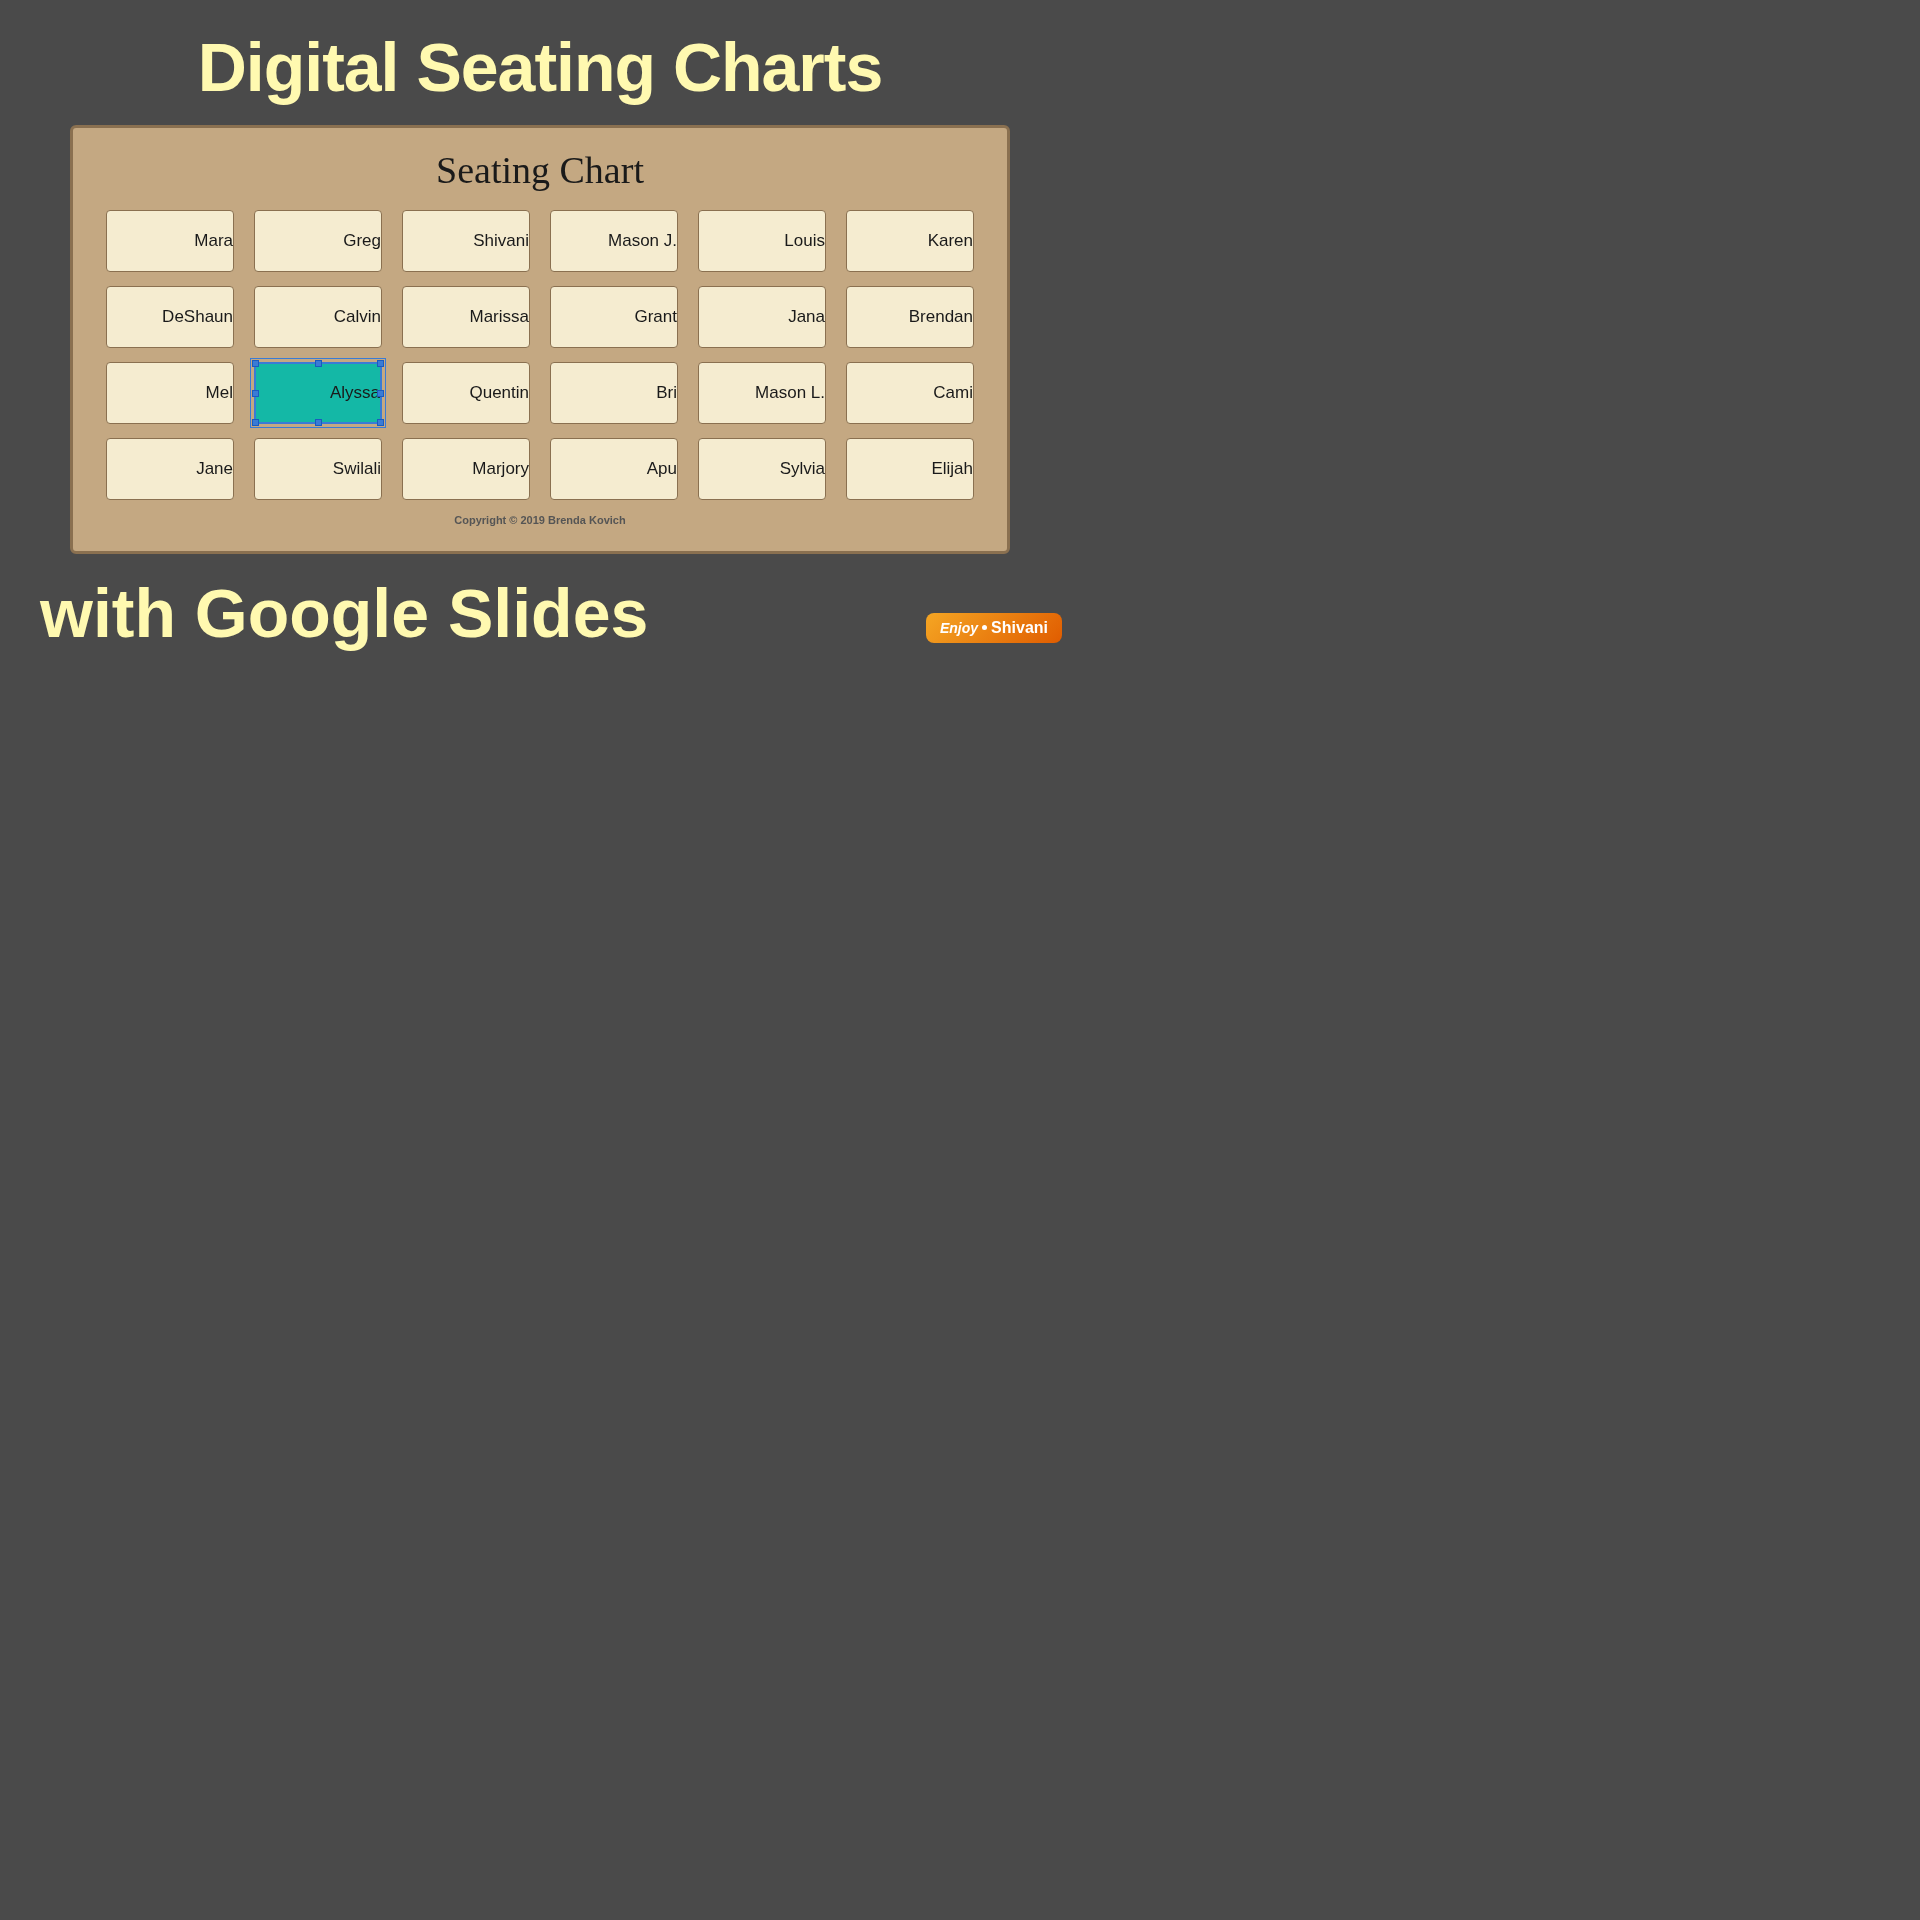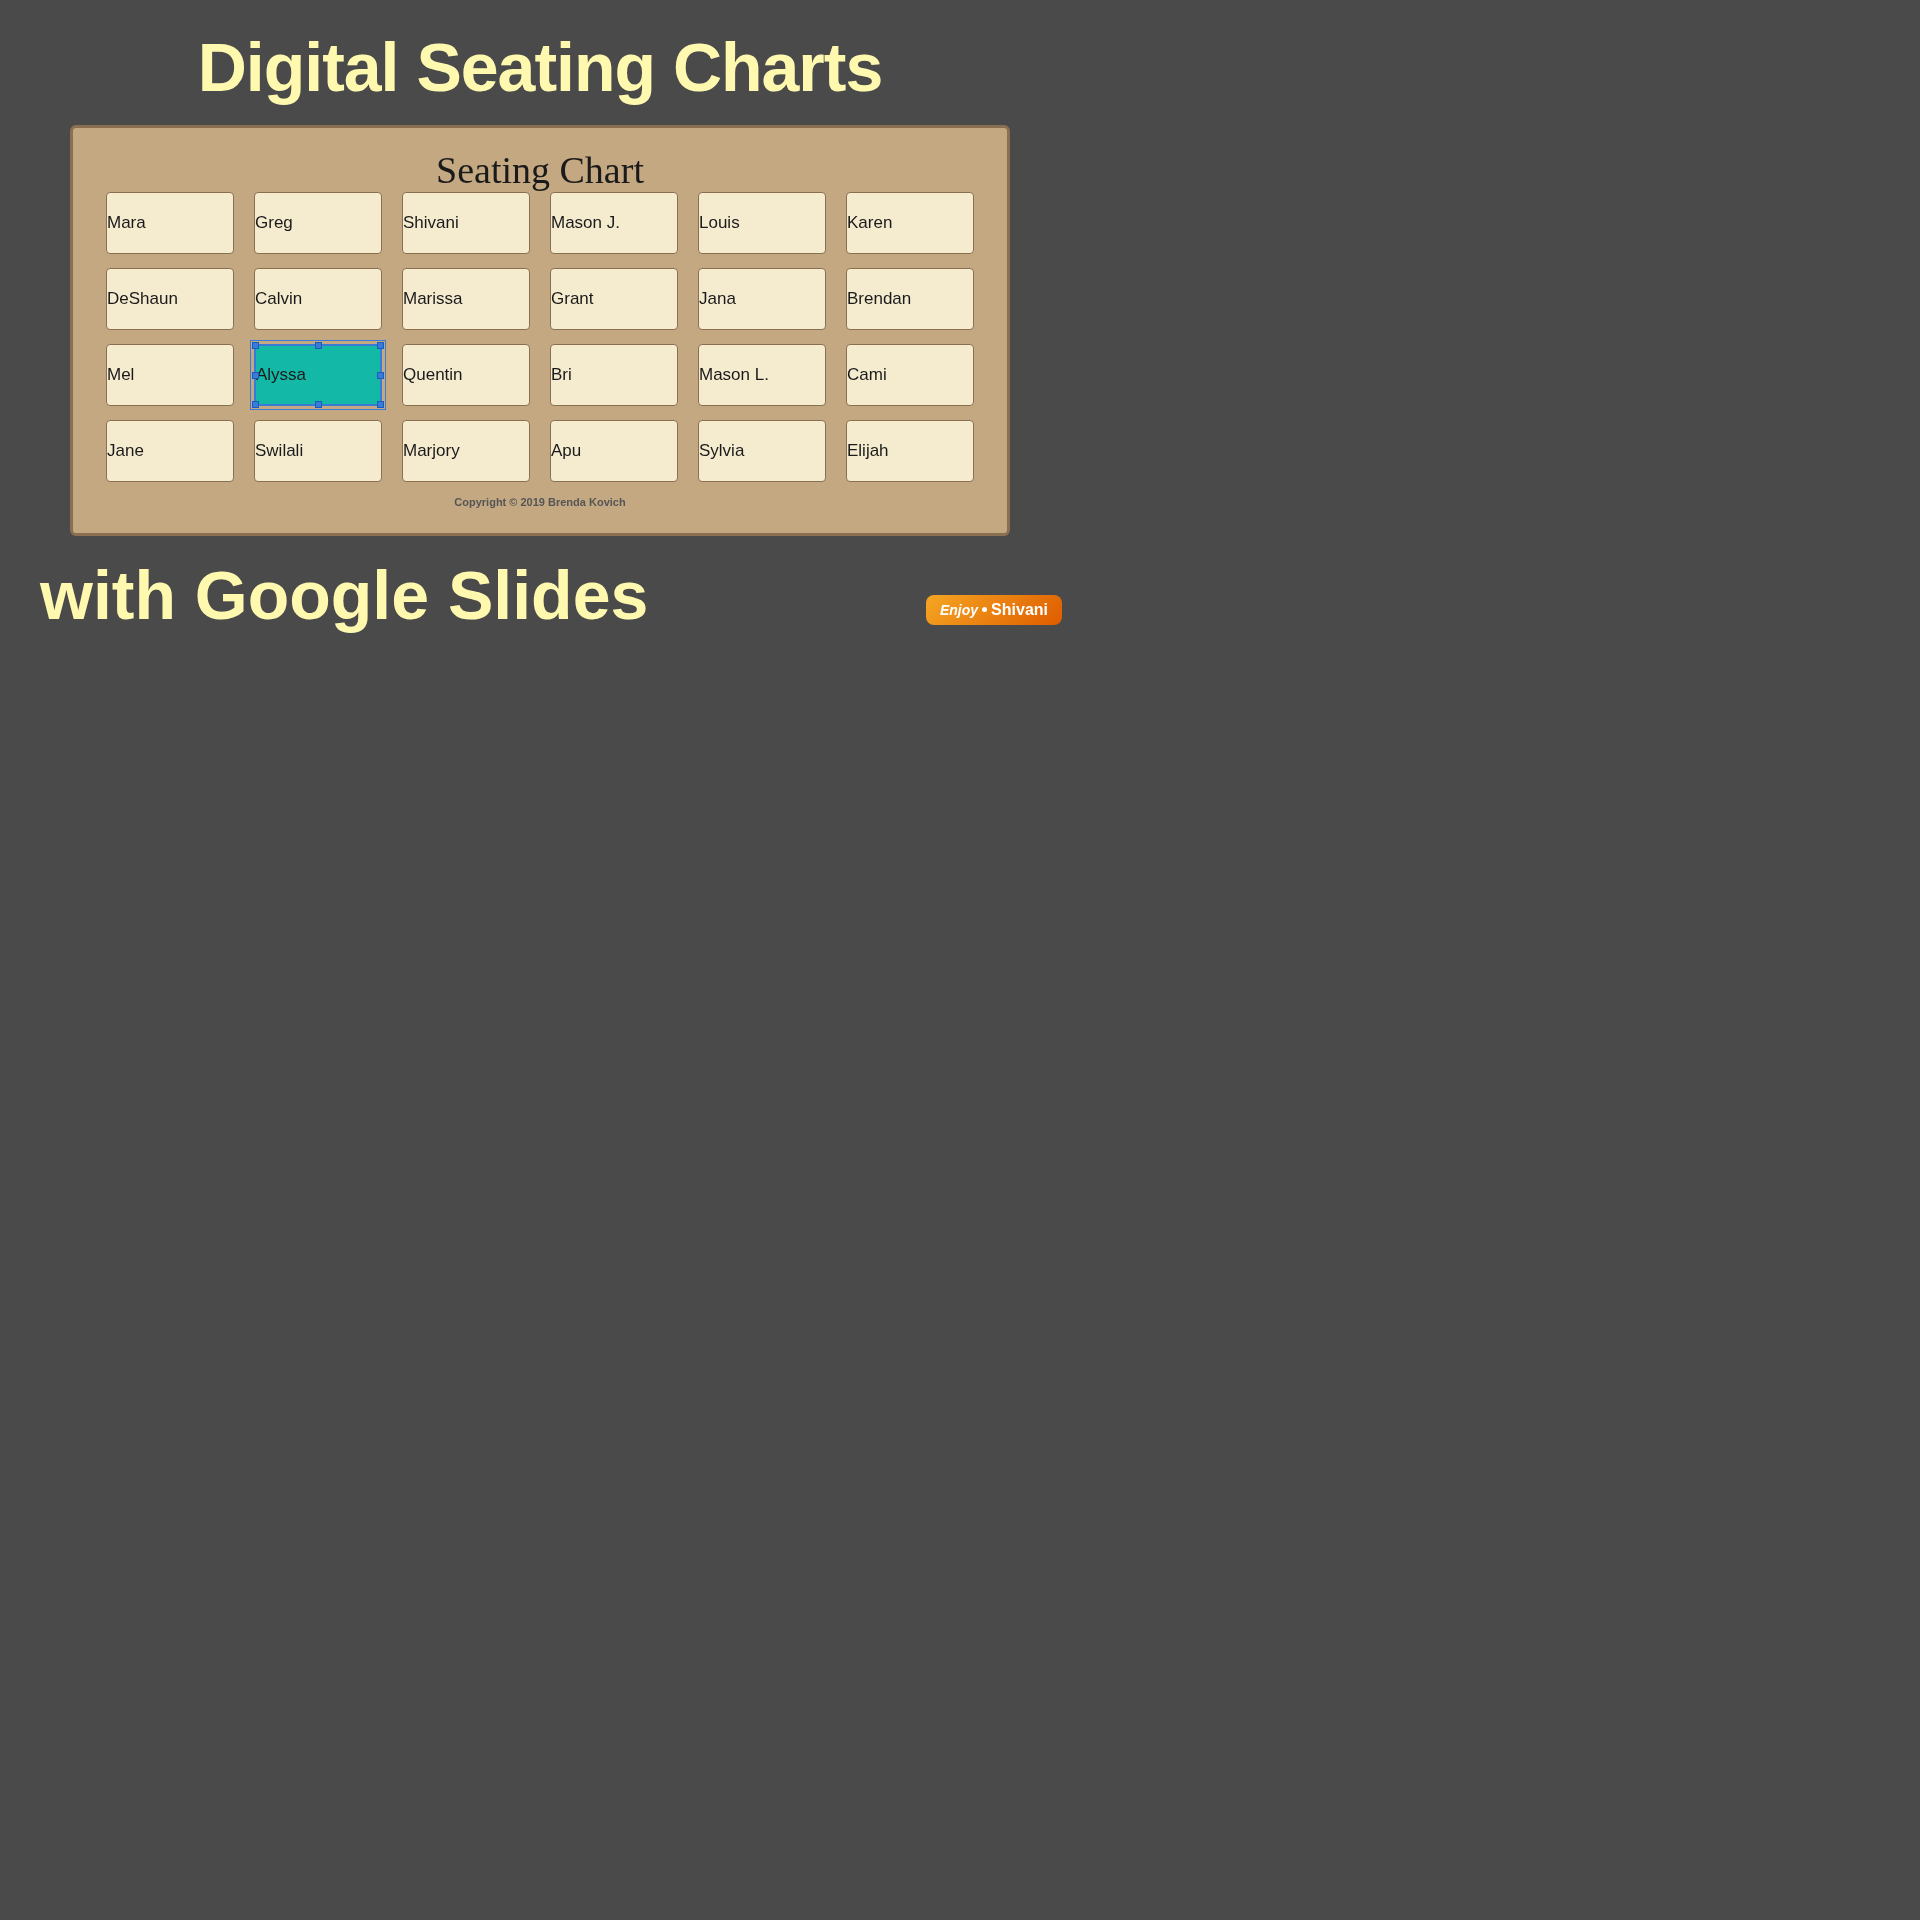--- a/index.html
+++ b/index.html
@@ -34,20 +34,21 @@
       border-radius: 6px;
       padding: 20px 30px 25px;
       position: relative;
     }
 
     .chart-title {
       text-align: center;
       font-family: 'Brush Script MT', cursive;
       font-size: 38px;
       color: #1a1a1a;
+      margin-bottom: 18px;
       font-weight: normal;
     }
 
     .seats-grid {
       display: flex;
       flex-direction: column;
       gap: 14px;
     }
 
     .seat-row {
@@ -57,21 +58,21 @@
     }
 
     .seat {
       background-color: #f5ecd0;
       border: 1.5px solid #8a7050;
       border-radius: 4px;
       width: 128px;
       height: 62px;
       display: flex;
       align-items: center;
-      justify-content: flex-start;
+      justify-content: flex-end;
       font-size: 17px;
       color: #1a1a1a;
       font-family: Arial, sans-serif;
       position: relative;
     }
 
     .seat.selected {
       background-color: #14b8a6;
       border: 2px solid #3a7bd5;
       outline: none;

